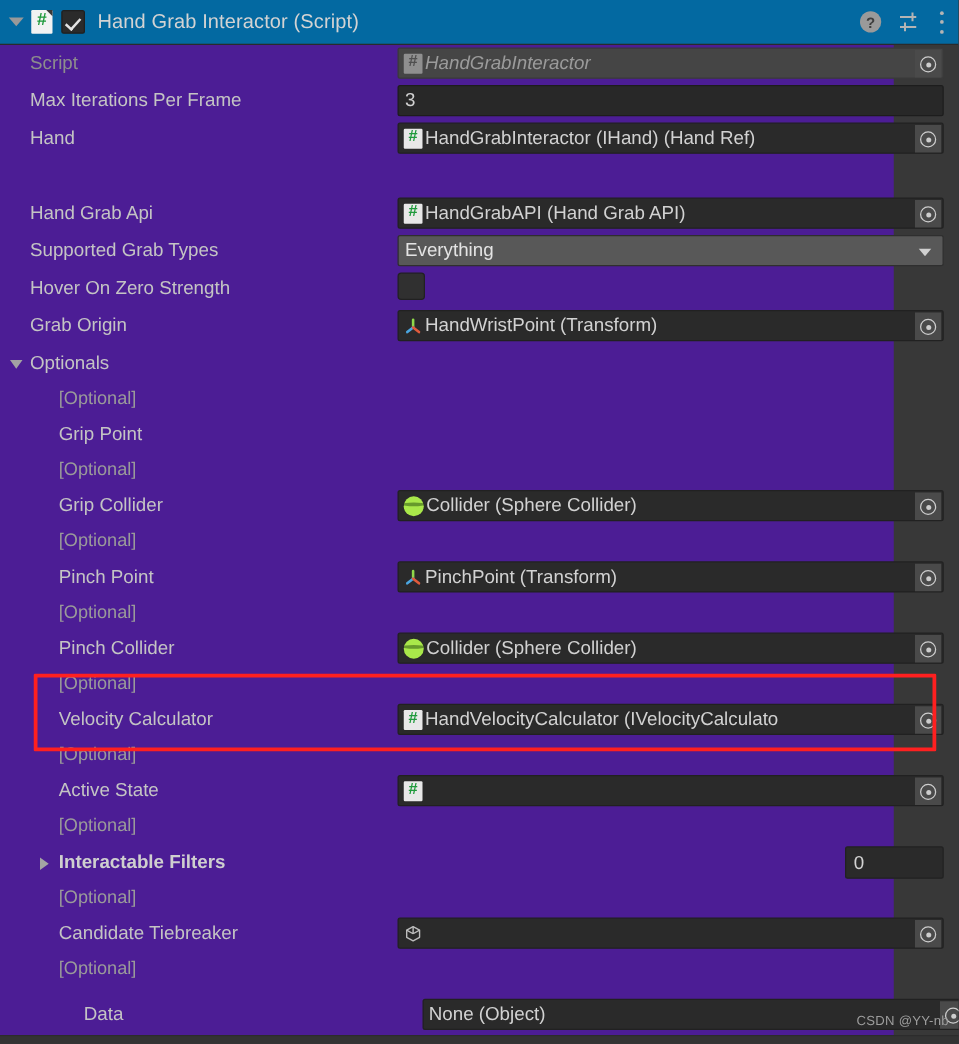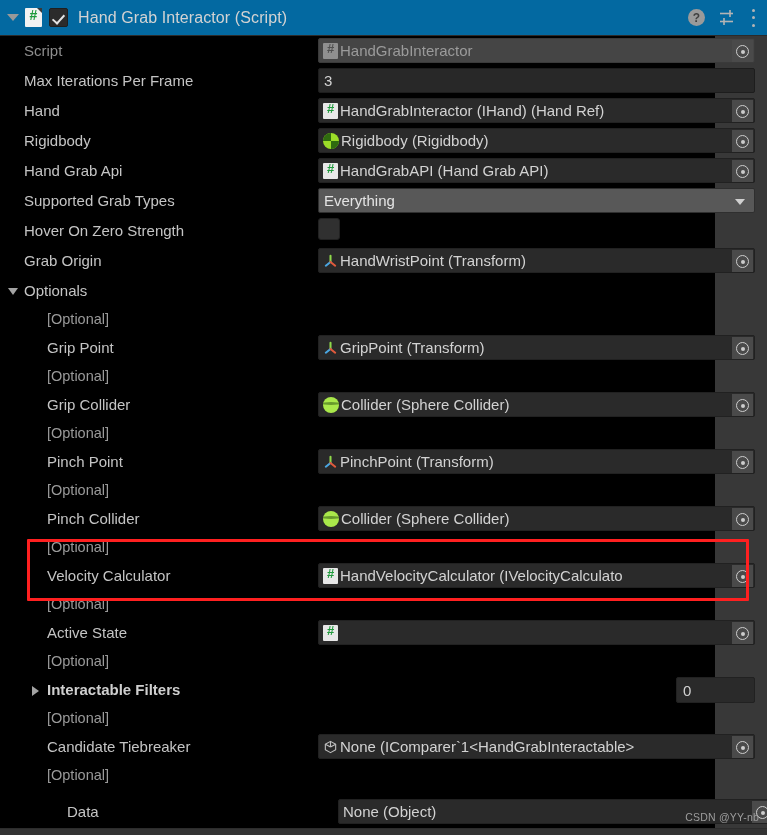--- a/index.html
+++ b/index.html
@@ -115,21 +115,21 @@
     width: 3px; height: 3px; border-radius: 50%;
     background: #b4b4b4; display: block;
   }
 
   
   .body {
     position: absolute;
     left: 0; top: 36px;
     width: 715px;
     height: 793px;
-    background: #000000;
+    background: #4c1d95;
   }
   .row {
     position: absolute;
     left: 0;
     width: 767px;
     height: 30px;
   }
   .row .lbl {
     position: absolute;
     left: 24px;
@@ -162,21 +162,21 @@
     overflow: hidden;
   }
   .field.disabled { background: #454545; border-color: #3a3a3a; }
   .field .ftxt {
     font-size: 15px;
     color: #d2d2d2;
     white-space: nowrap;
     overflow: hidden;
     padding-left: 2px;
   }
-  .field.disabled .ftxt { color: #9b9b9b; }
+  .field.disabled .ftxt { color: #9b9b9b; font-style: italic; }
 
   
   .mini {
     width: 15px; height: 16px;
     flex: none;
     margin-left: 4px;
     position: relative;
   }
   .mini.script {
     background: #e8e8e8;
@@ -415,30 +415,20 @@
       <div class="lbl">Hand</div>
       <div class="field">
         <span class="mini script"></span>
         <span class="ftxt">HandGrabInteractor (IHand) (Hand Ref)</span>
         <span class="picker">
             <span class="dot"></span>
           </span>
       </div>
     </div>
 
-    <div class="row" style="top:90px;">
-      <div class="lbl">Rigidbody</div>
-      <div class="field">
-        <span class="mini rb"></span>
-        <span class="ftxt">Rigidbody (Rigidbody)</span>
-        <span class="picker">
-            <span class="dot"></span>
-          </span>
-      </div>
-    </div>
 
     <div class="row" style="top:120px;">
       <div class="lbl">Hand Grab Api</div>
       <div class="field">
         <span class="mini script"></span>
         <span class="ftxt">HandGrabAPI (Hand Grab API)</span>
         <span class="picker">
             <span class="dot"></span>
           </span>
       </div>
@@ -479,35 +469,20 @@
     <div class="row" style="top:240px;">
       <span class="tri down" style="left:8px; top:12px;"></span>
       <div class="lbl" style="left:24px;">Optionals</div>
     </div>
 
     <div class="row" style="top:269px;">
       <div class="lbl opt-tag indent">[Optional]</div>
     </div>
     <div class="row" style="top:297px;">
       <div class="lbl indent">Grip Point</div>
-      <div class="field">
-        <span class="mini transform">
-          <svg viewBox="0 0 16 16" width="15" height="16">
-            <g stroke-width="2.2" stroke-linecap="round" fill="none">
-              <line x1="8" y1="9" x2="8" y2="2.5" stroke="#8fd94a"></line>
-              <line x1="8" y1="9" x2="3" y2="13" stroke="#4aa6e0"></line>
-              <line x1="8" y1="9" x2="13" y2="13" stroke="#e05a3c"></line>
-            </g>
-          </svg>
-        </span>
-        <span class="ftxt">GripPoint (Transform)</span>
-        <span class="picker">
-            <span class="dot"></span>
-          </span>
-      </div>
     </div>
 
     <div class="row" style="top:326px;">
       <div class="lbl opt-tag indent">[Optional]</div>
     </div>
     <div class="row" style="top:354px;">
       <div class="lbl indent">Grip Collider</div>
       <div class="field">
         <span class="mini sphere"></span>
         <span class="ftxt">Collider (Sphere Collider)</span>
@@ -598,21 +573,20 @@
       <div class="lbl indent">Candidate Tiebreaker</div>
       <div class="field">
         <span class="mini prefab">
           <svg viewBox="0 0 16 16" width="15" height="16">
             <g stroke="#bdbdbd" stroke-width="1.2" fill="none" stroke-linejoin="round">
               <path d="M8 2 L13.5 5 L13.5 11 L8 14 L2.5 11 L2.5 5 Z"></path>
               <path d="M8 2 L8 8 M8 8 L13.5 5 M8 8 L2.5 5"></path>
             </g>
           </svg>
         </span>
-        <span class="ftxt">None (IComparer`1&lt;HandGrabInteractable&gt;</span>
         <span class="picker">
             <span class="dot"></span>
           </span>
       </div>
     </div>
 
     <div class="row" style="top:725px;">
       <div class="lbl opt-tag indent">[Optional]</div>
     </div>
     <div class="row" style="top:761px;margin-left:20px;">

